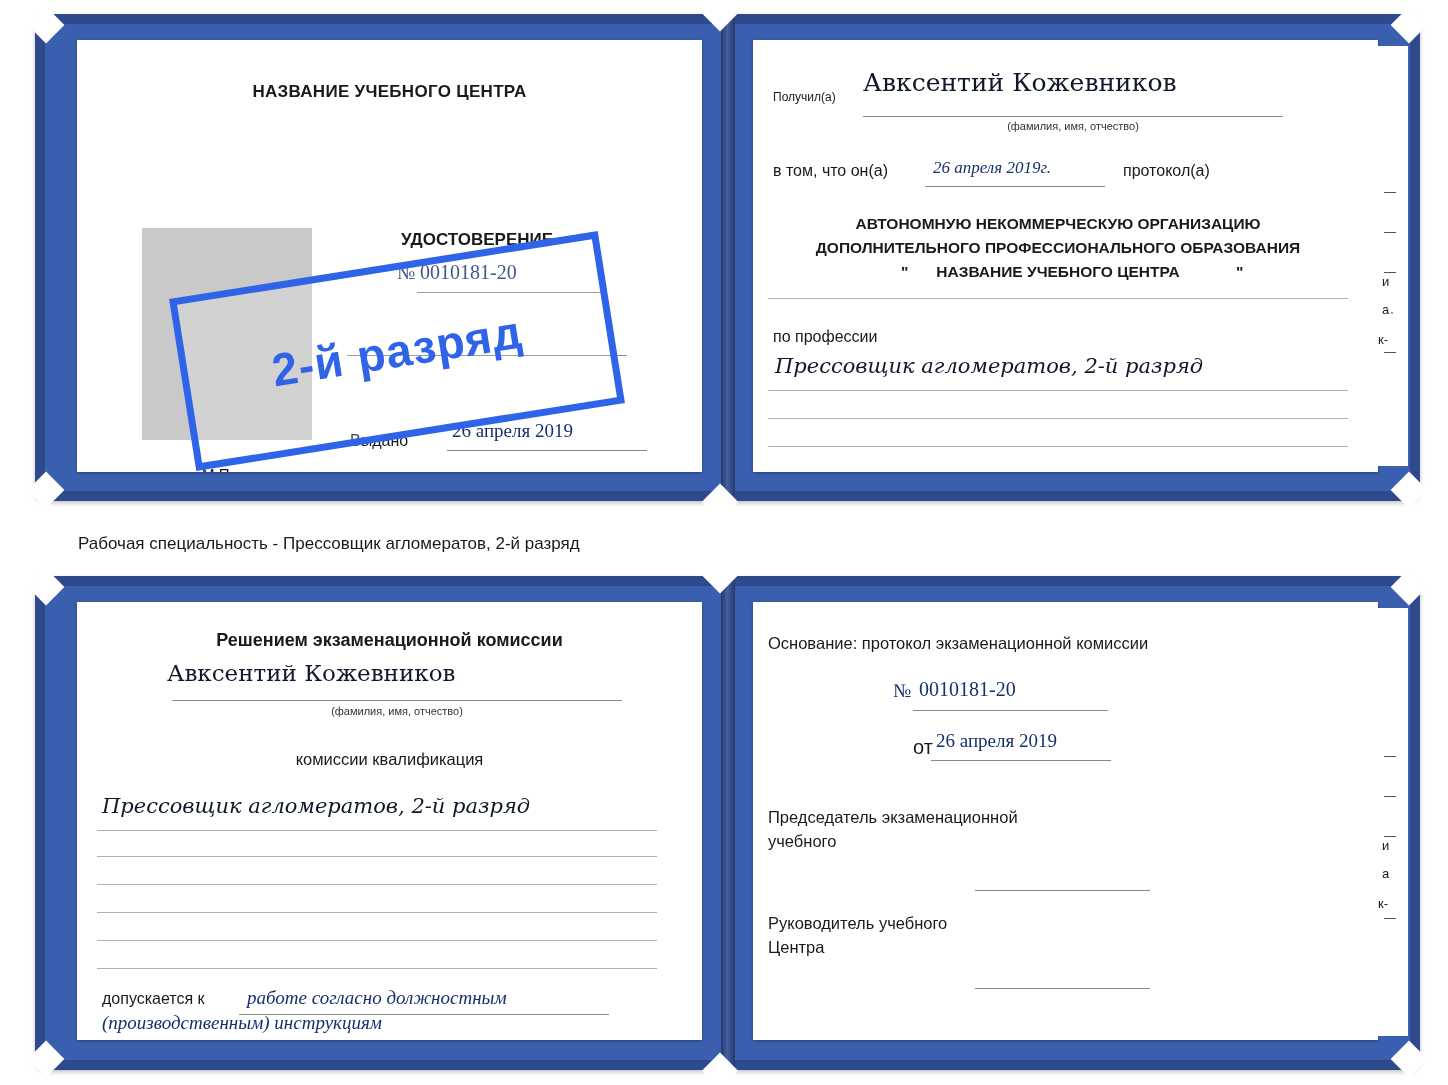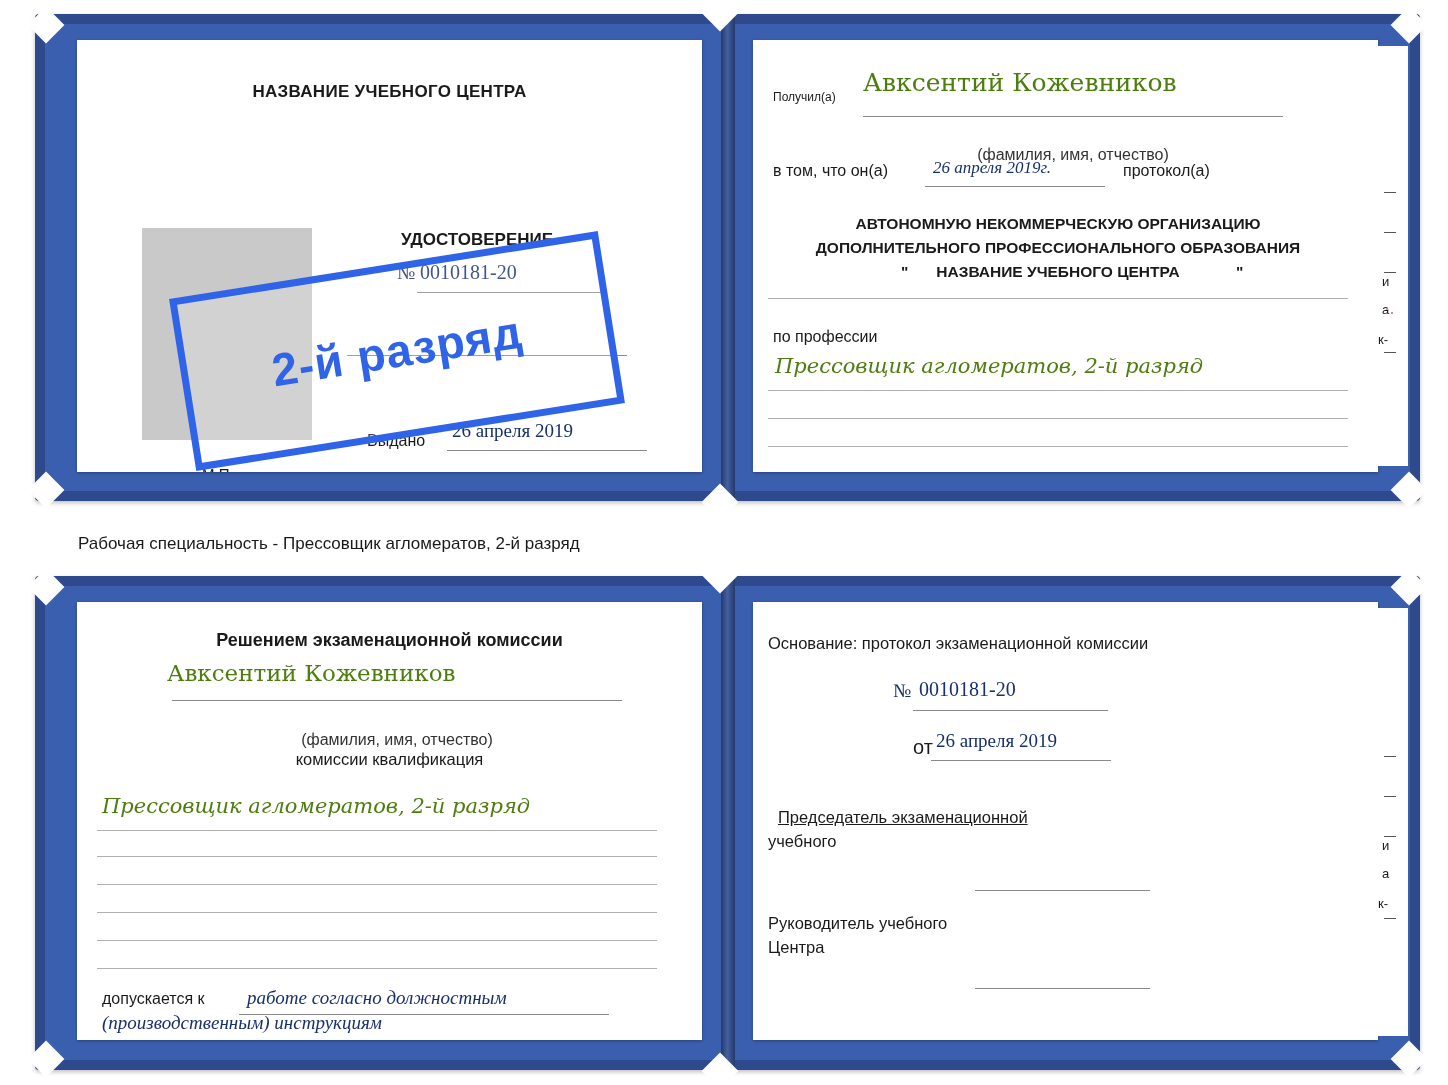--- a/index.html
+++ b/index.html
@@ -12,21 +12,21 @@
     height: 1085px;
     position: relative;
     font-family: "Liberation Sans", sans-serif;
     overflow: hidden;
   }
 
   
   .booklet {
     position: absolute;
     background: #2f4a8c;
-    border-radius: 4px;
+    border-radius: 12px;
     box-shadow: 0 2px 4px rgba(0,0,0,.25);
   }
   .booklet .cover-inner {
     position: absolute;
     inset: 10px;
     background: #3a5fae;
     border-radius: 3px;
   }
   .booklet .spine {
     position: absolute;
@@ -56,24 +56,24 @@
   }
 
   
   .pg-text {
     position: absolute;
     white-space: pre;
     color: #1a1a1a;
   }
   .bold { font-weight: bold; }
   .center { text-align: center; }
-  .tiny { font-size: 16px; color: #333; margin-top: 26px; }
+  .tiny { font-size: 11px; color: #333; }
   .hand {
     font-family: "DejaVu Serif", serif;
-    color: #4d7c0f;
+    color: #0f172a;
     font-style: italic;
     white-space: pre;
     position: absolute;
   }
   .ink {
     font-family: "Liberation Serif", serif;
     color: #17306e;
     white-space: pre;
     position: absolute;
   }
@@ -157,21 +157,21 @@
     <div class="photo-box" style="left:65px; top:188px; width:170px; height:212px;"></div>
 
     <div class="pg-text bold center" style="left:235px; top:190px; width:330px; font-size:17px;">УДОСТОВЕРЕНИЕ</div>
 
     <div class="ink" style="left:320px; top:222px; font-size:19px;">№</div>
     <div class="ink" style="left:343px; top:221px; font-size:20px;">0010181-20</div>
     <div class="rule" style="left:340px; top:252px; width:190px;"></div>
 
     <div class="rule" style="left:270px; top:315px; width:280px;"></div>
 
-    <div class="pg-text" style="left:290px; top:392px; font-size:16px;">Выдано</div>
+    <div class="pg-text" style="left:273px; top:392px; font-size:16px;">Выдано</div>
     <div class="ink" style="left:375px; top:380px; font-size:19px;">26 апреля 2019</div>
     <div class="rule" style="left:370px; top:410px; width:200px;"></div>
 
     <div class="pg-text" style="left:125px; top:425px; font-size:15px;">М.П.</div>
   </div>
 
   <div class="page right" style="width:625px; height:432px;">
     <div class="pg-text" style="left:20px; top:50px; font-size:12px;">Получил(а)</div>
     <div class="hand" style="left:110px; top:28px; font-size:25px; font-style:normal;">Авксентий Кожевников</div>
     <div class="rule" style="left:110px; top:76px; width:420px;"></div>
@@ -251,21 +251,21 @@
     <div class="pg-text" style="left:15px; top:32px; font-size:16.5px;">Основание: протокол экзаменационной комиссии</div>
 
     <div class="ink" style="left:140px; top:78px; font-size:19px;">№</div>
     <div class="ink" style="left:166px; top:76px; font-size:20px;">0010181-20</div>
     <div class="rule" style="left:160px; top:108px; width:195px;"></div>
 
     <div class="pg-text" style="left:160px; top:134px; font-size:20px;">от</div>
     <div class="ink" style="left:183px; top:128px; font-size:19px;">26 апреля 2019</div>
     <div class="rule" style="left:178px; top:158px; width:180px;"></div>
 
-    <div class="pg-text" style="left:25px; top:206px; font-size:16.5px;text-decoration:underline;">Председатель экзаменационной</div>
+    <div class="pg-text" style="left:15px; top:206px; font-size:16.5px;">Председатель экзаменационной</div>
     <div class="pg-text" style="left:15px; top:230px; font-size:16.5px;">учебного</div>
     <div class="rule" style="left:222px; top:288px; width:175px;"></div>
 
     <div class="pg-text" style="left:15px; top:312px; font-size:16.5px;">Руководитель учебного</div>
     <div class="pg-text" style="left:15px; top:336px; font-size:16.5px;">Центра</div>
     <div class="rule" style="left:222px; top:386px; width:175px;"></div>
   </div>
 
   <div class="sliver" style="right:12px; top:32px; width:34px; height:428px;">
     <div class="dash" style="left:10px; top:148px;"></div>

